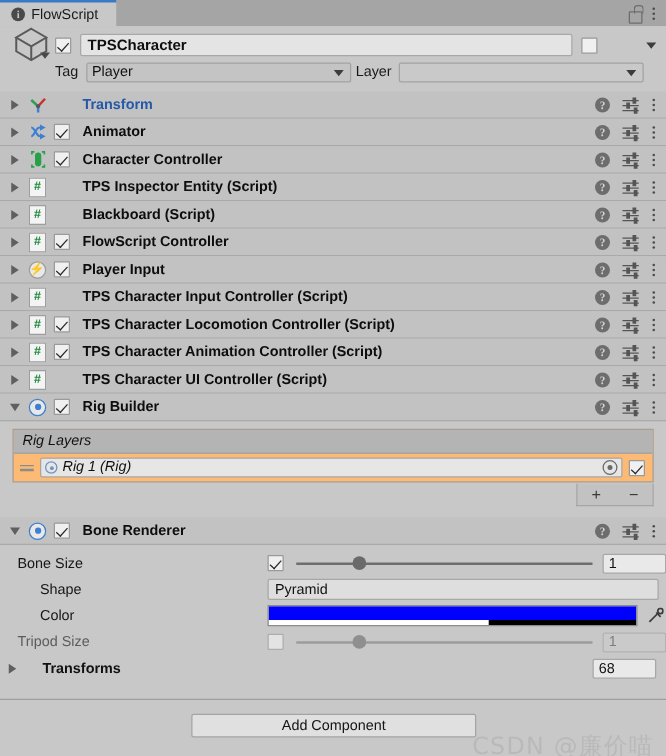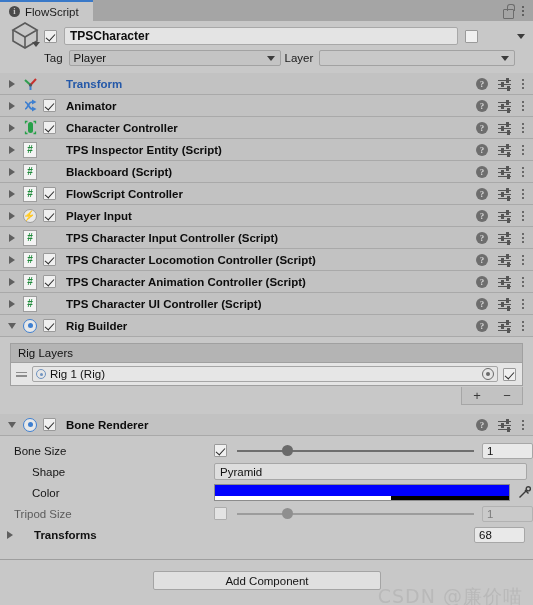--- a/index.html
+++ b/index.html
@@ -145,21 +145,21 @@
   }
   .ico-circ b { width: 5px; height: 5px; border-radius: 50%; background: #3e7fd0; display: block; }
   .ico-bolt {
     width: 14px; height: 14px; border-radius: 50%; background: #e9e9e9;
     border: 1px solid #9c9c9c; display: flex; align-items: center; justify-content: center;
     color: #2f7fd8; font-size: 10px; line-height: 1;
   }
 
   
   .comp-body { background: #c8c8c8; padding: 6px 10px 8px 10px; }
-  .riglist-box { border: 1px solid #a0a0a0; background: #e5e5e5; }
+  .riglist-box { border: 1px solid #a0a0a0; background: #fdba74; font-style: italic; }
   .riglist-head {
     height: 19px; background: #b4b4b4; border-bottom: 1px solid #a0a0a0;
     display: flex; align-items: center; padding-left: 7px; font-size: 11.5px;
   }
   .riglist-row { height: 22px; display: flex; align-items: center; padding: 0 6px 0 5px; gap: 5px; }
   .drag-handle { width: 11px; display: flex; flex-direction: column; gap: 2px; }
   .drag-handle span { height: 1.5px; background: #8c8c8c; display: block; }
   .objfield {
     flex: 1; height: 16px; background: #e6e6e6; border: 1px solid #a6a6a6;
     border-radius: 2px; display: flex; align-items: center; gap: 4px;

